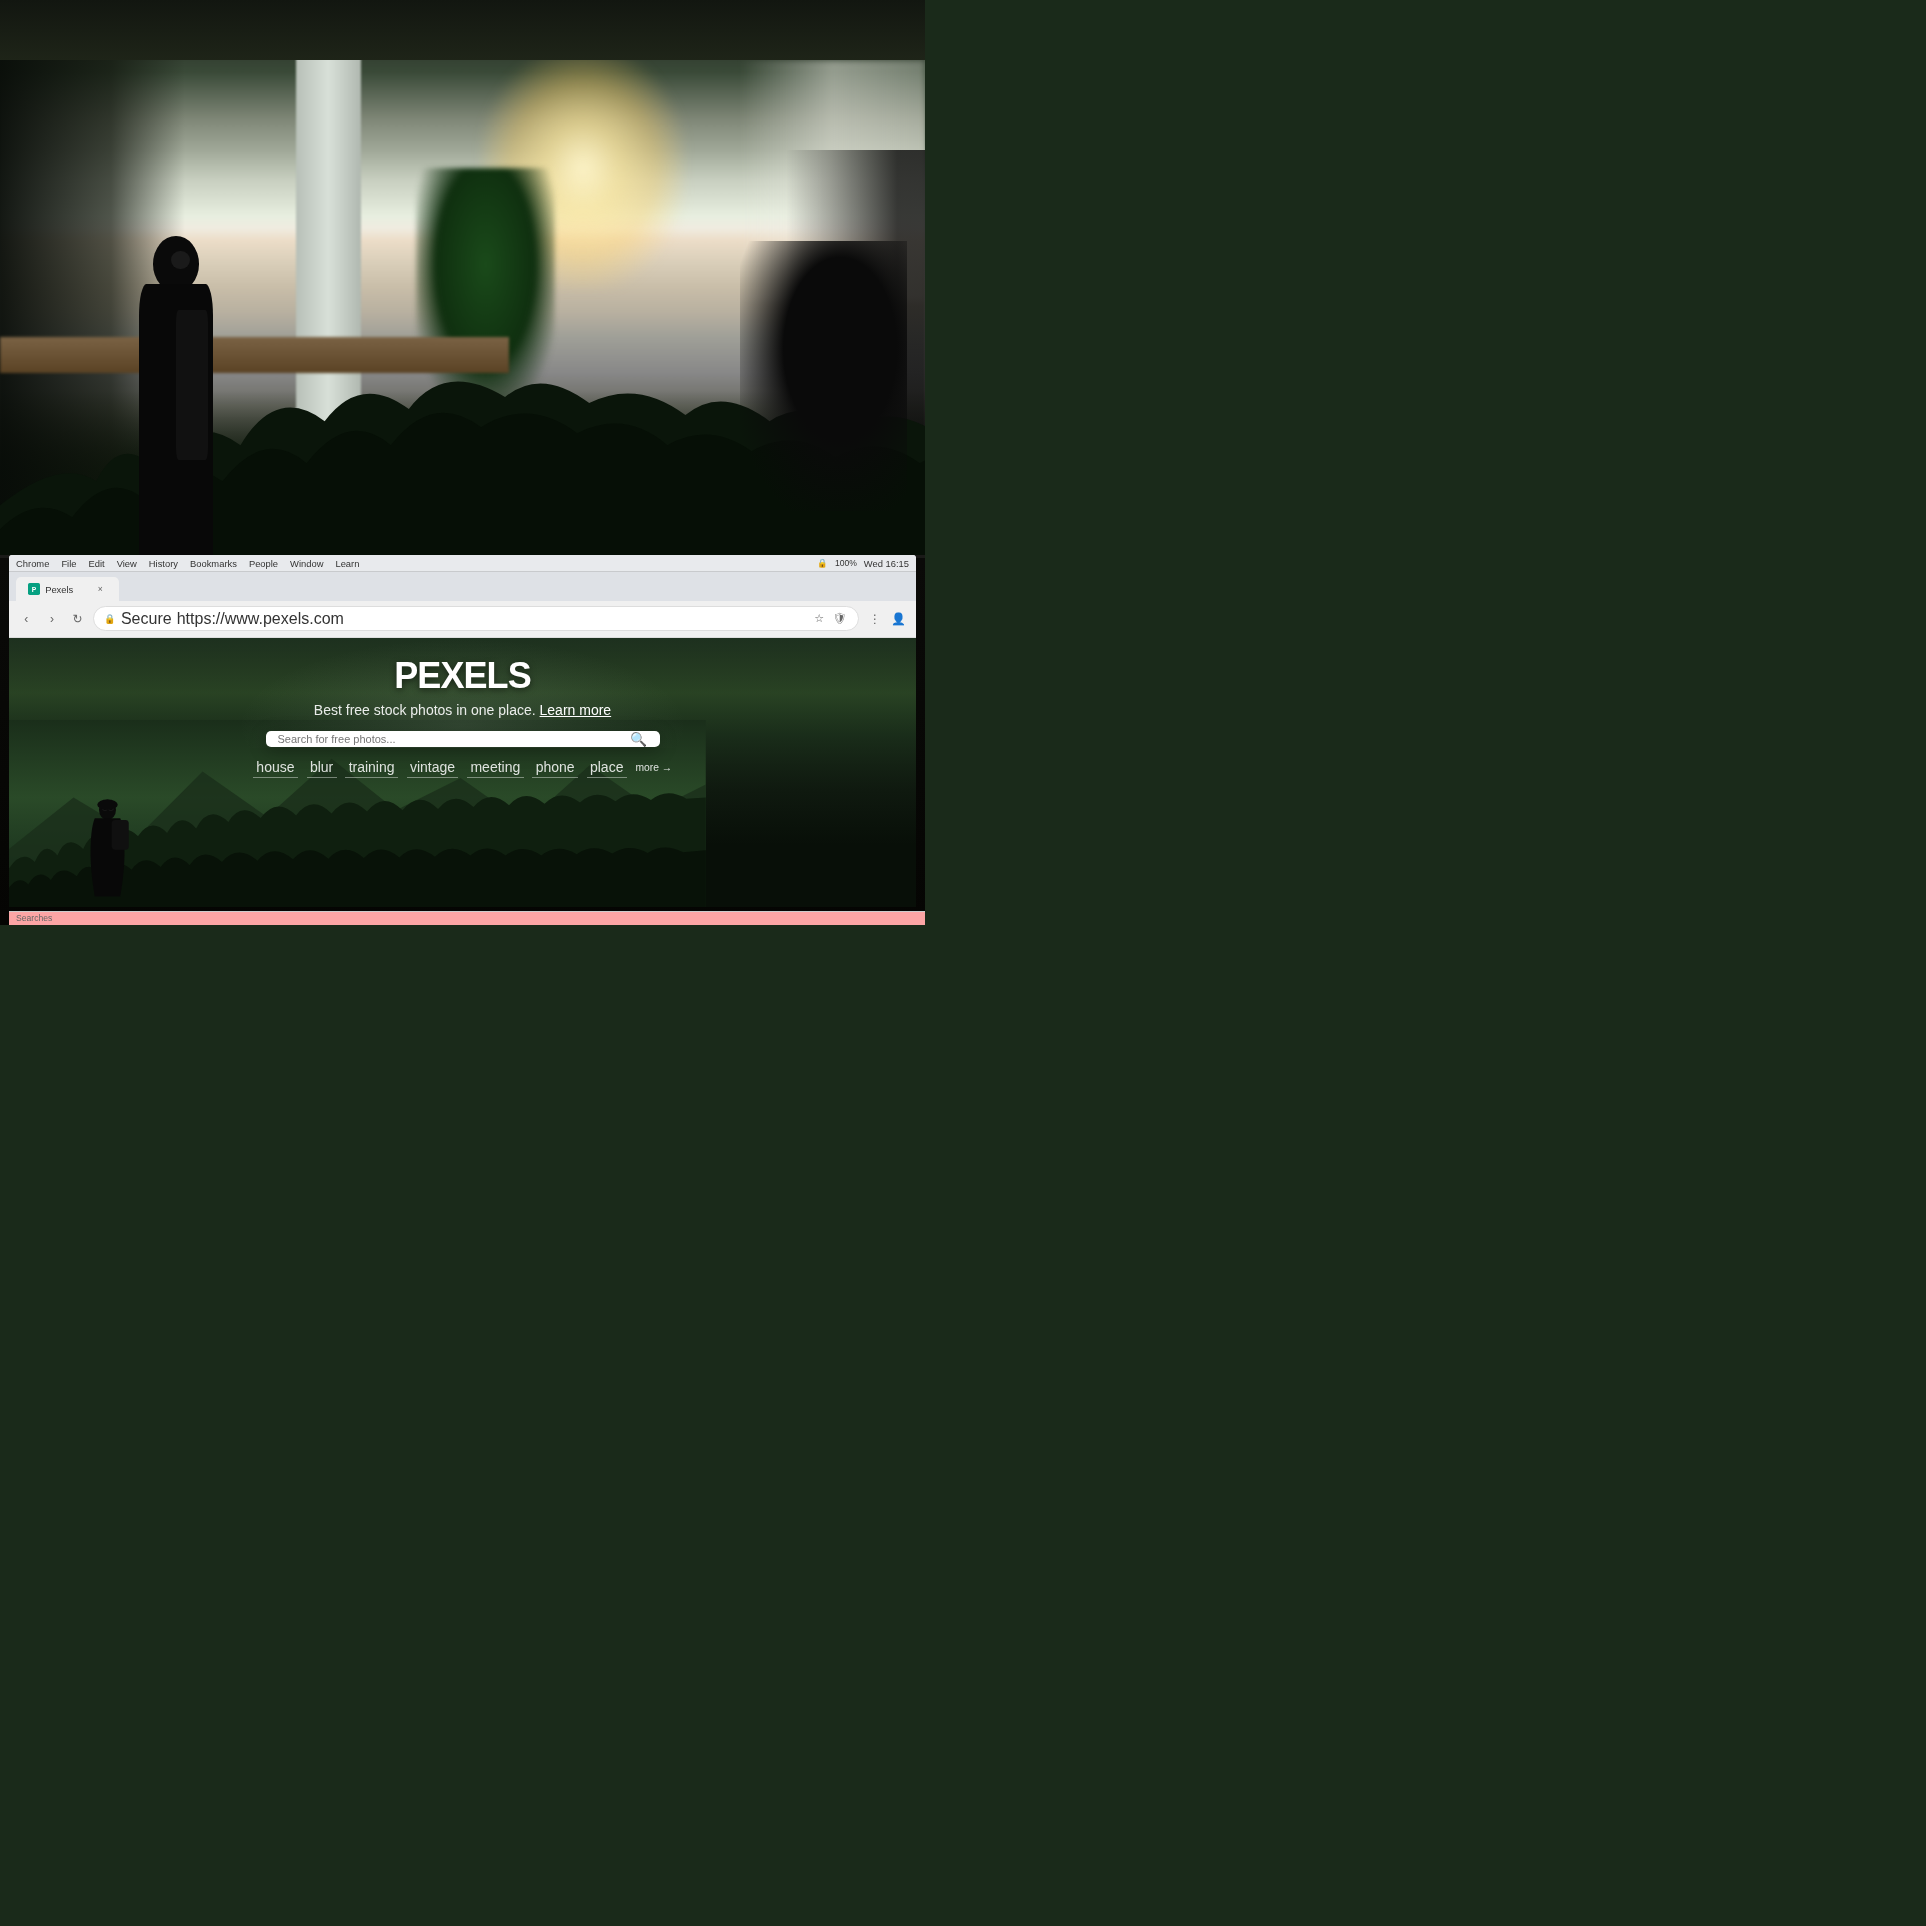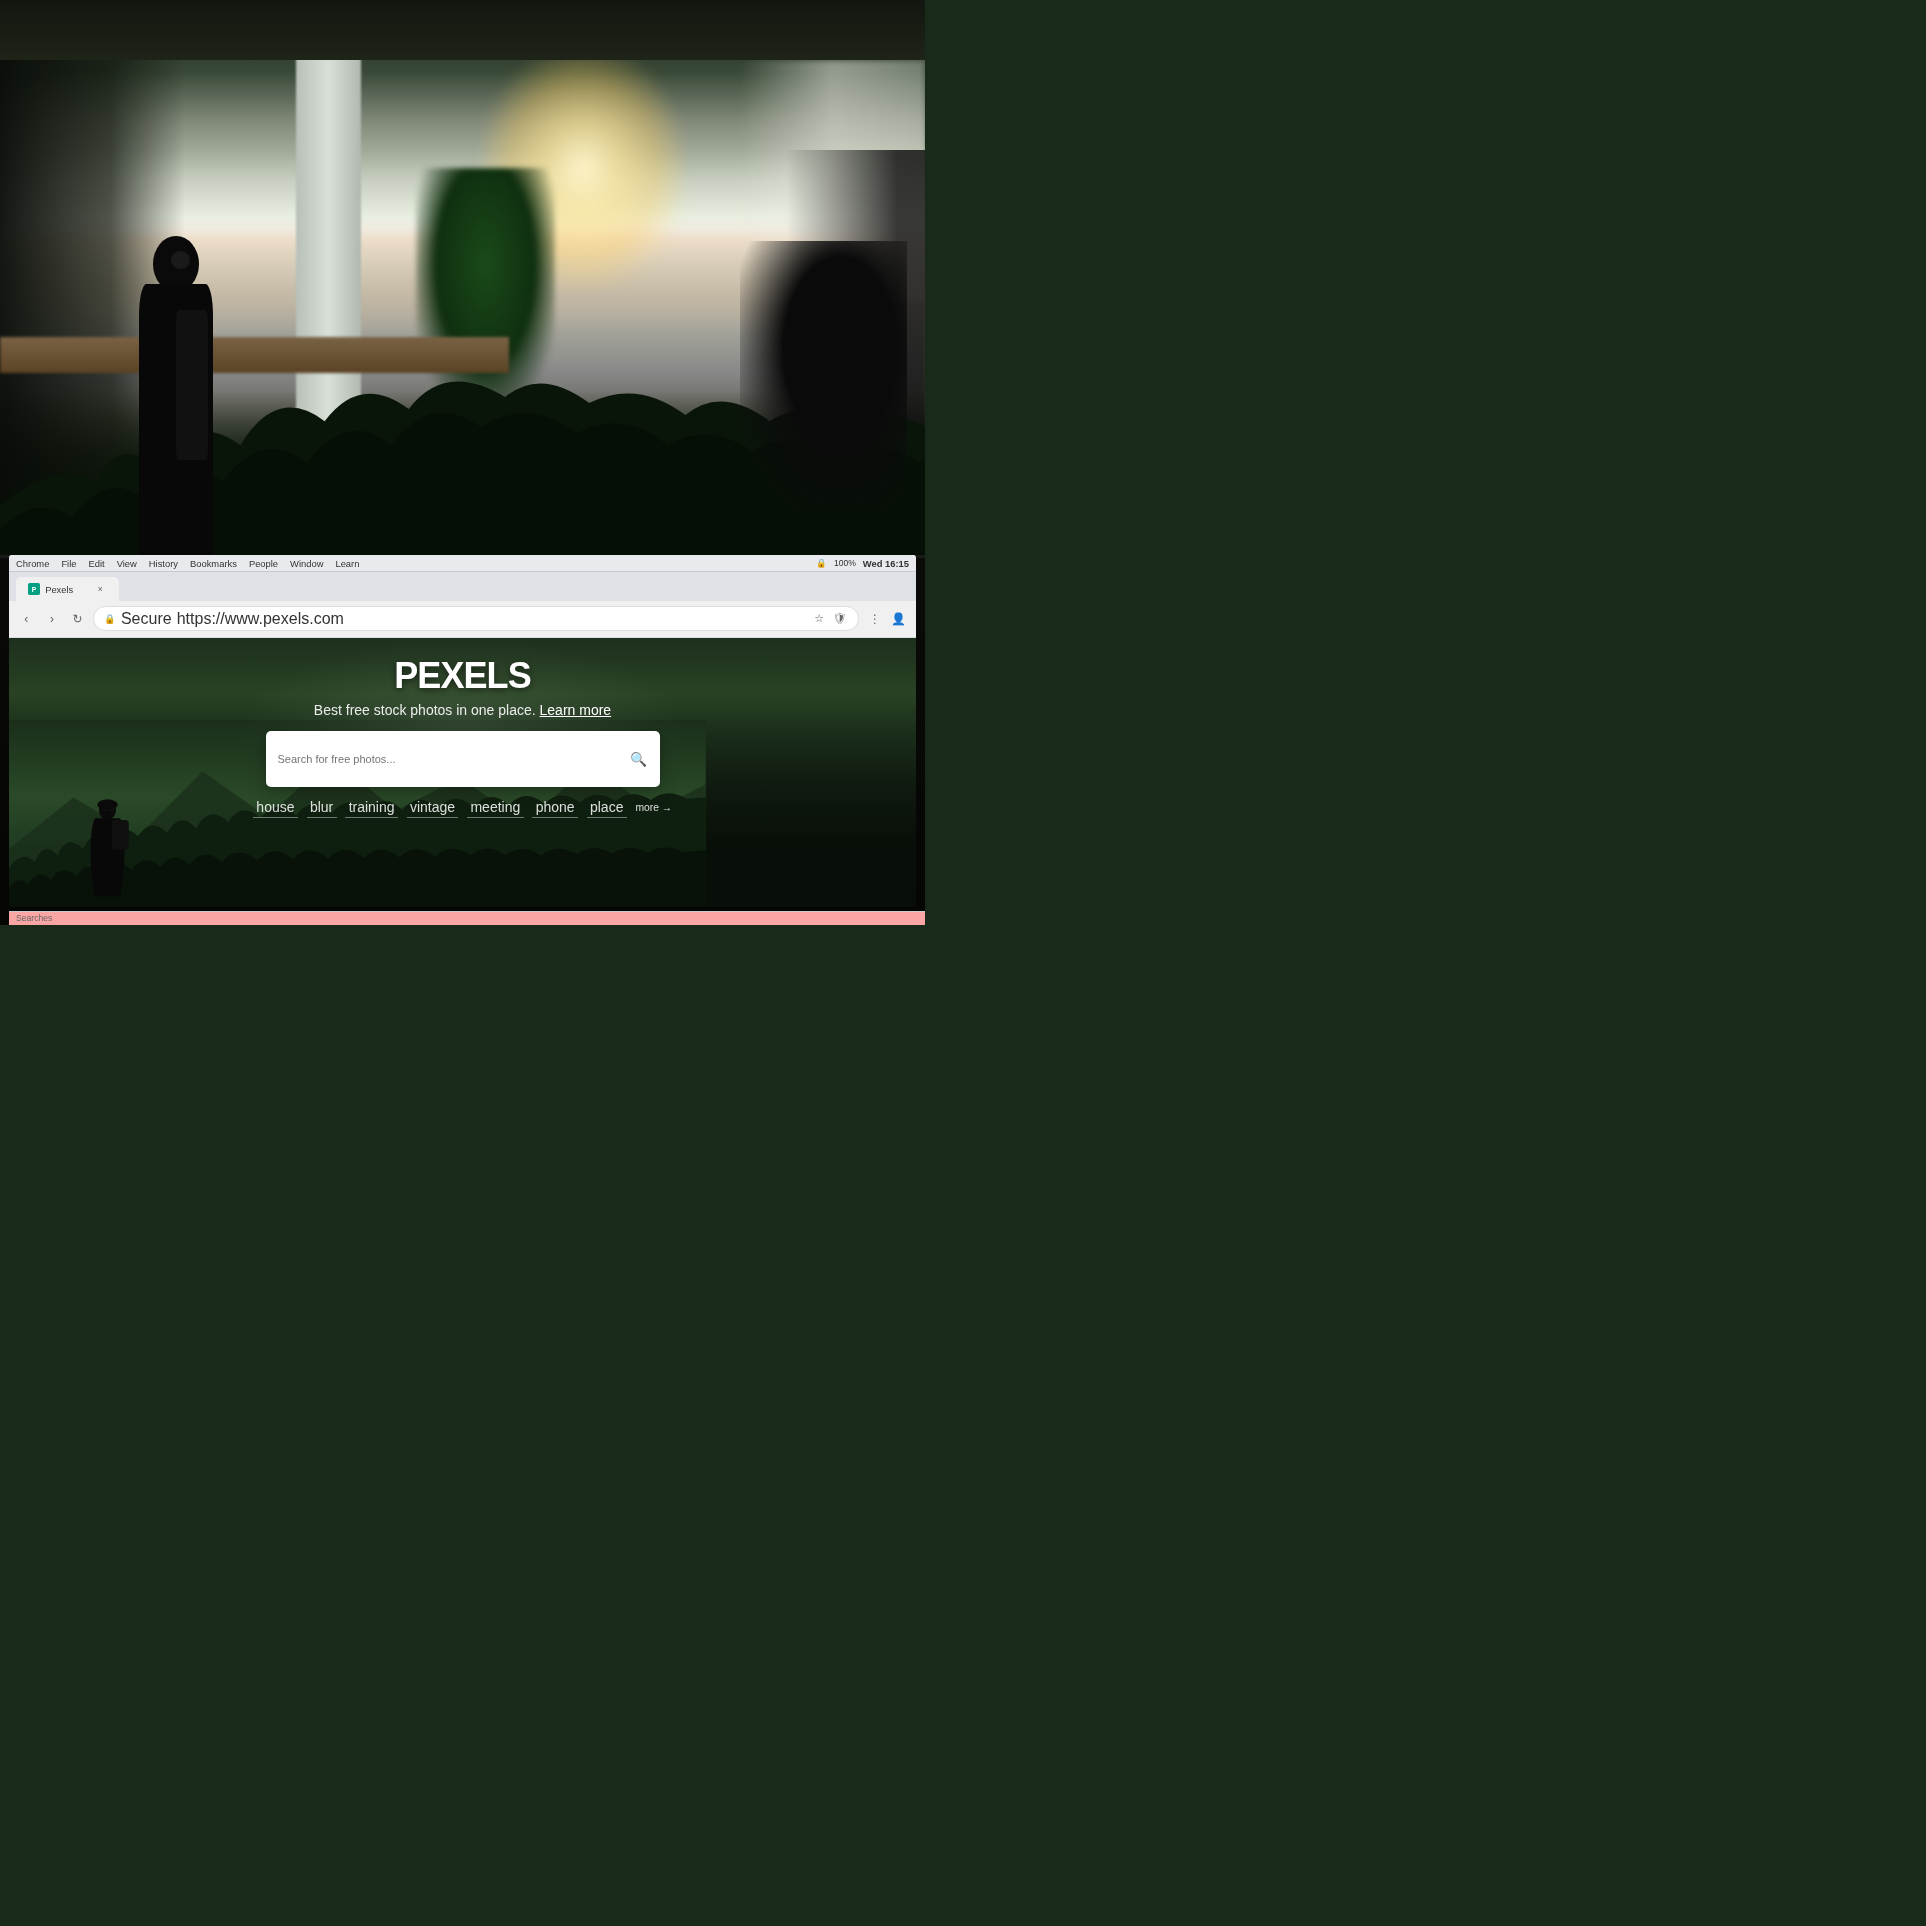--- a/index.html
+++ b/index.html
@@ -81,21 +81,21 @@
 
     .menu-bar .menu-right {
       margin-left: auto;
       display: flex;
       align-items: center;
       gap: 6.8px;
       font-size: 8.6px;
     }
 
     .time-display {
-      font-weight: 700;
+      font-weight: 400;
       font-size: 9.4px;
     }
 
     
     .tab-bar {
       display: flex;
       align-items: flex-end;
       background: #dee1e6;
       padding: 5.1px 6.8px 0;
       gap: 1.7px;
@@ -370,21 +370,21 @@
       max-width: 394px;
       background: white;
       border-radius: 5.1px;
       overflow: hidden;
       box-shadow: 0 3.4px 17px rgba(0,0,0,0.3);
     }
 
     .search-input-row {
       display: flex;
       align-items: center;
-      padding: 20px 12px;
+      padding: 0 12px;
       gap: 5px;
     }
 
     .search-input {
       flex: 1;
       border: none;
       outline: none;
       font-size: 11px;
       color: #666;
       background: transparent;

